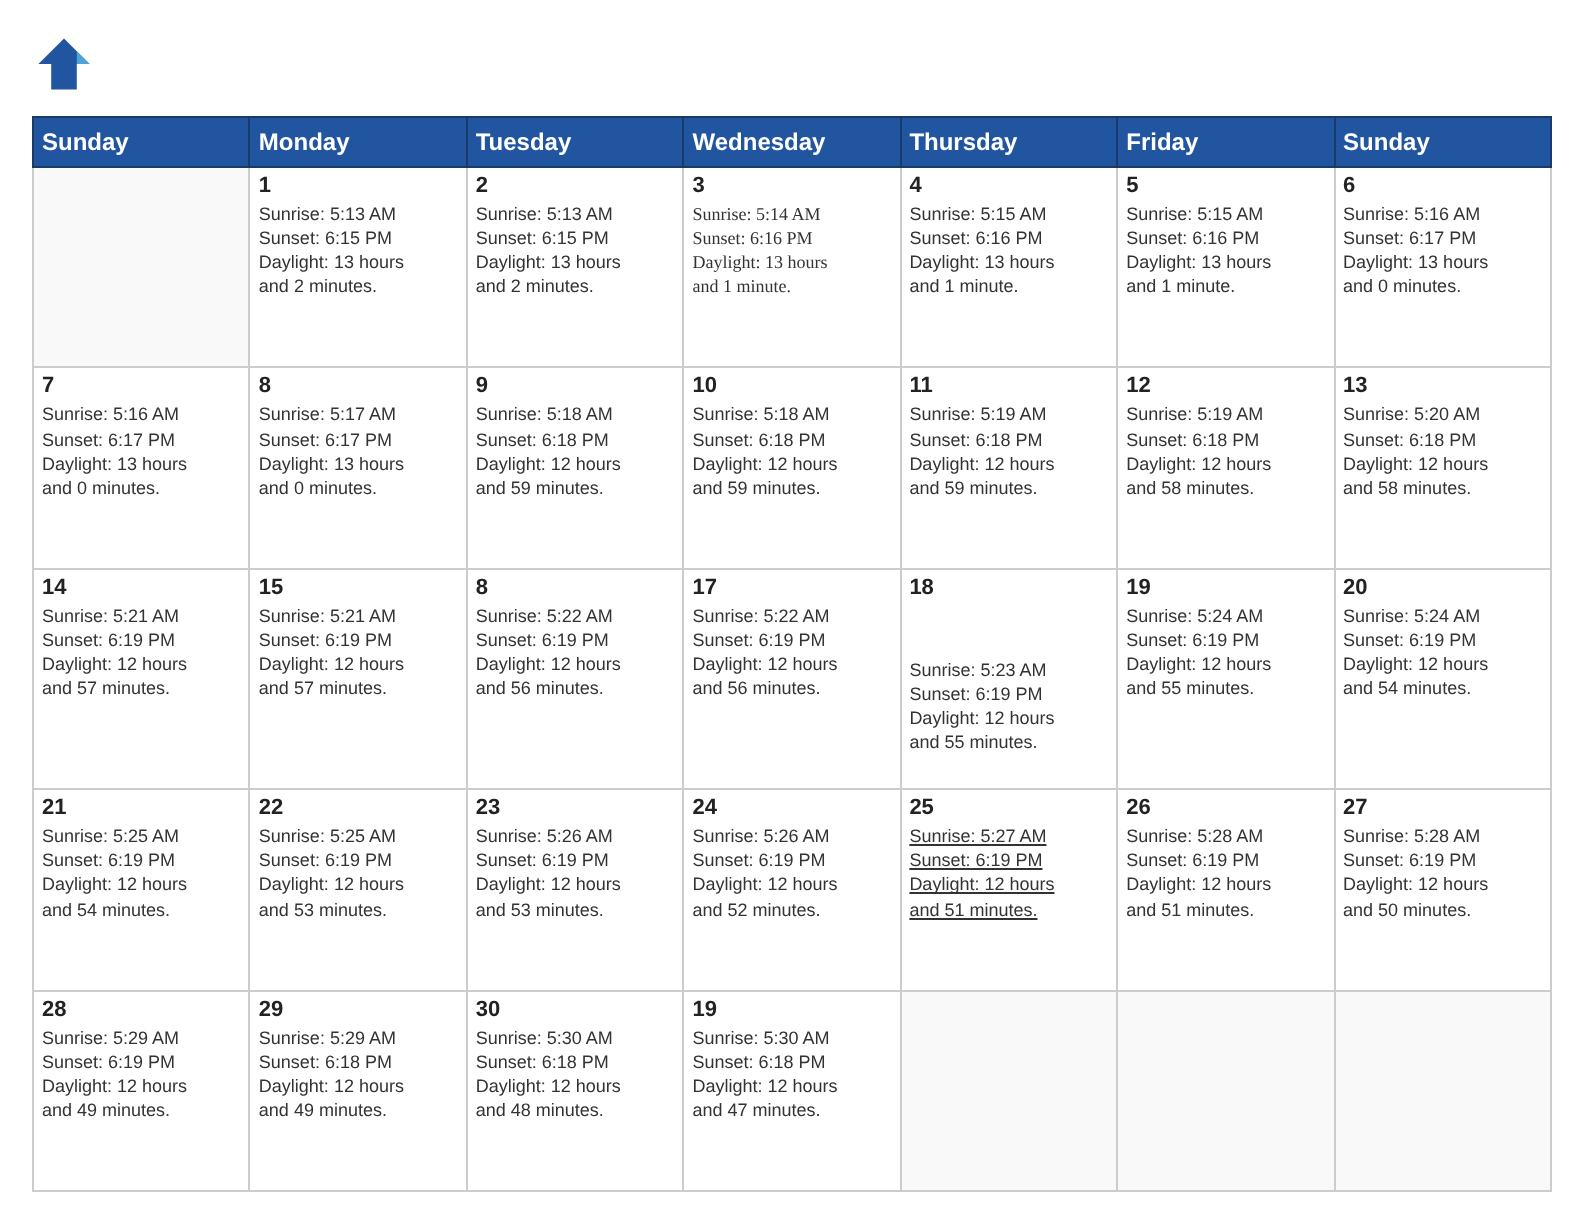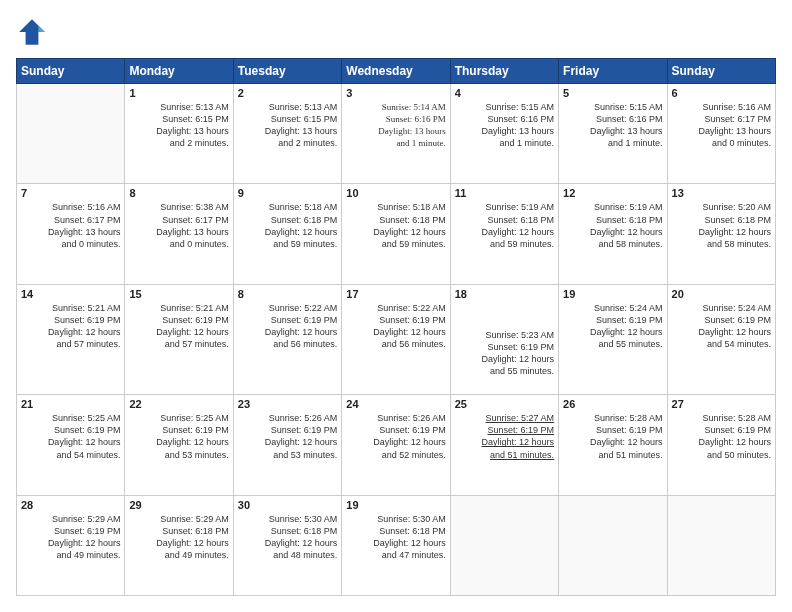--- a/index.html
+++ b/index.html
@@ -72,21 +72,20 @@
       font-size: 11px;
       font-weight: bold;
       color: #222;
       display: block;
       margin-bottom: 2px;
     }
     .cell-info {
       font-size: 9px;
       line-height: 1.35;
       color: #333;
-      text-align: right;
     }
     .empty-cell {
       background: #f9f9f9;
     }
     .week-row td {
       height: 88px;
     }
   </style>
 </head>
 <body>
@@ -170,21 +169,21 @@
         <tr class="week-row">
           <td>
             <span class="day-num">7</span>
             <div class="cell-info" style="white-space: pre-line;">Sunrise: 5:16 AM
 Sunset: 6:17 PM
 Daylight: 13 hours
 and 0 minutes.</div>
           </td>
           <td>
             <span class="day-num">8</span>
-            <div class="cell-info" style="white-space: pre-line;">Sunrise: 5:38 AM
+            <div class="cell-info" style="white-space: pre-line;">Sunrise: 5:17 AM
 Sunset: 6:17 PM
 Daylight: 13 hours
 and 0 minutes.</div>
           </td>
           <td>
             <span class="day-num">9</span>
             <div class="cell-info" style="white-space: pre-line;">Sunrise: 5:18 AM
 Sunset: 6:18 PM
 Daylight: 12 hours
 and 59 minutes.</div>

